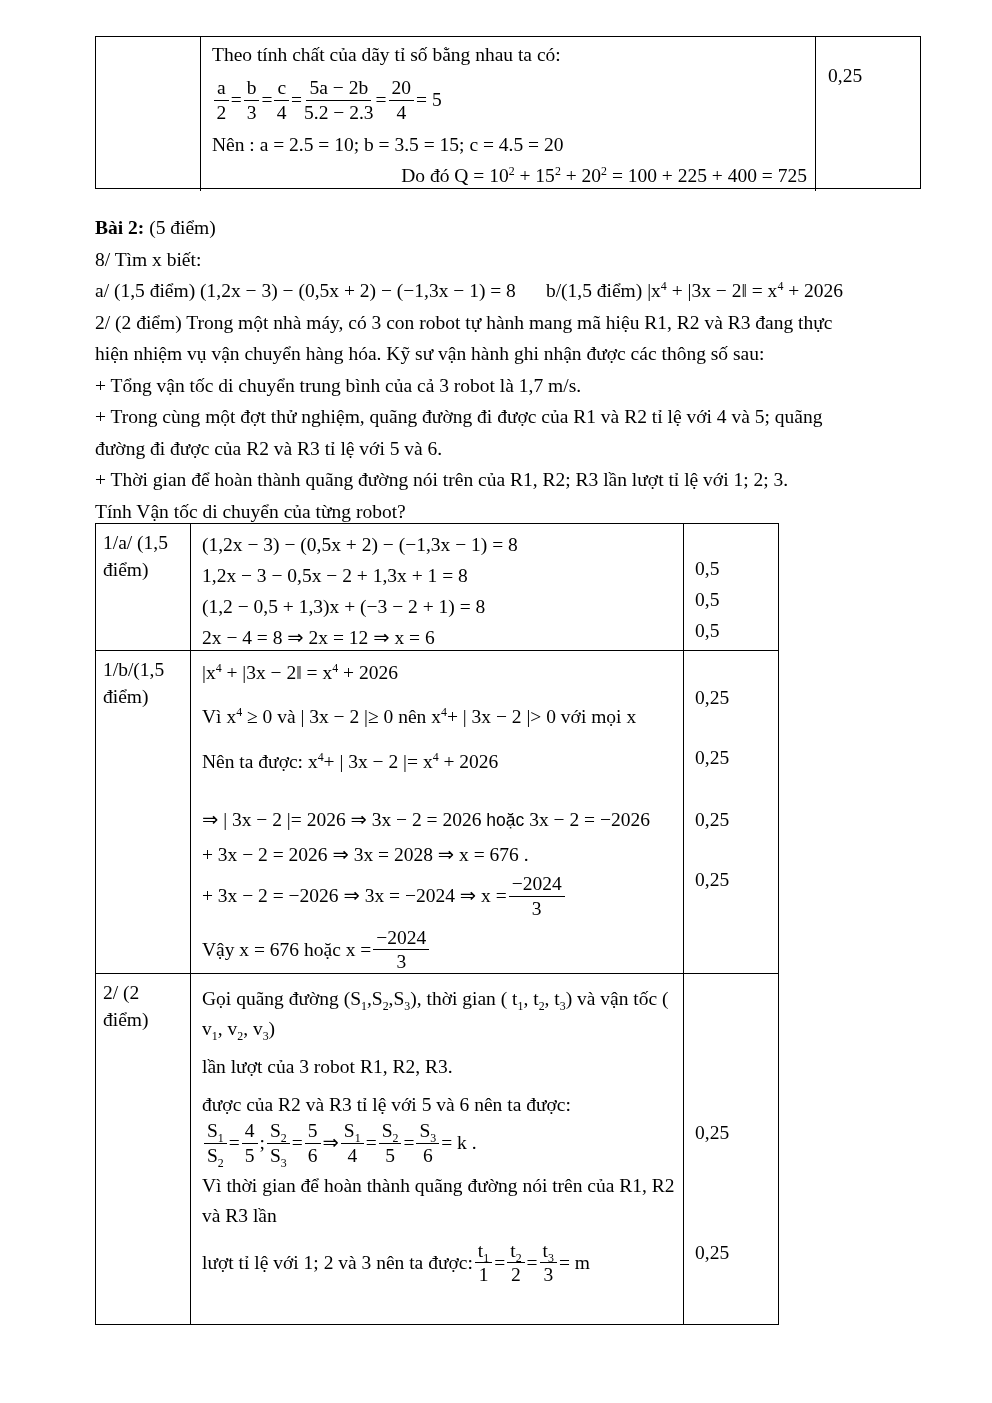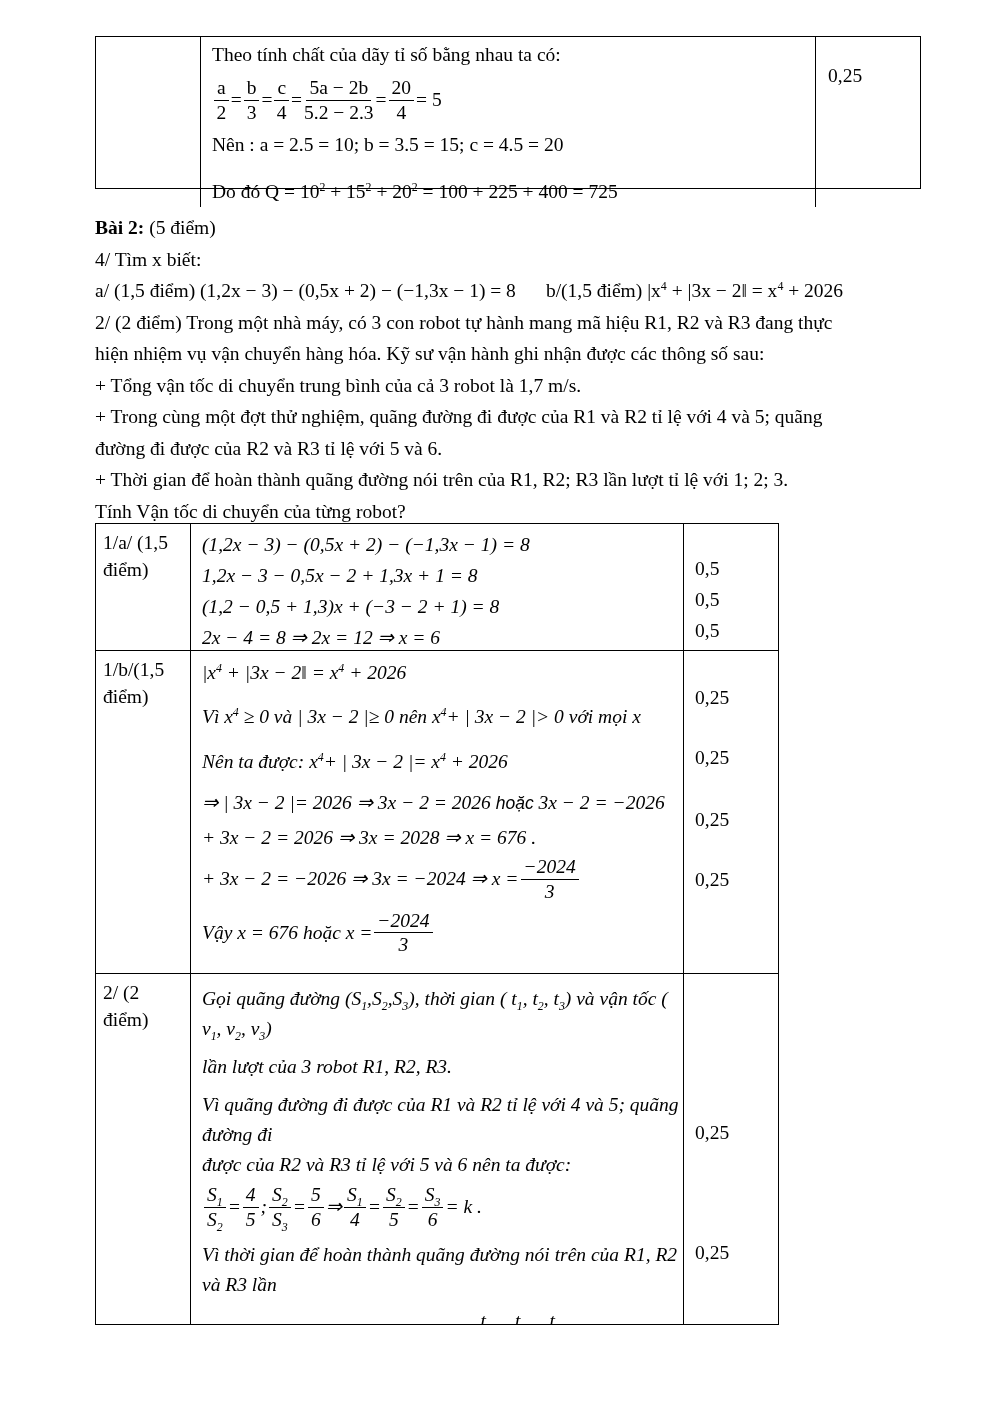--- a/index.html
+++ b/index.html
@@ -13,46 +13,46 @@
     border:1.6px solid #000; display:grid; grid-template-columns:105px 1fr 104px;
     box-sizing:border-box;
   }
   #table1 .cell { box-sizing:border-box; }
   #table1 .c-empty { border-right:1.6px solid #000; }
   #table1 .c-main  { border-right:1.6px solid #000; padding:4px 8px 0 11px; }
   #table1 .c-score { padding:28px 0 0 12px; }
   .t1l1 { line-height:28px; }
   .t1eq { margin-top:5px; height:52px; }
   .t1l3 { margin-top:5px; line-height:28px; }
-  .t1l4 { margin-top:18px; line-height:30px; }
+  .t1l4 { margin-top:2px; line-height:30px;text-align:right; }
   
   #intro { position:absolute; left:95px; top:212px; width:845px; }
   #intro .il { line-height:31.5px; white-space:nowrap; }
   .b { font-weight:bold; }
   .eqrow { display:flex; align-items:flex-end; }
   .eqrow .gap { margin-left:30px; }
   
   #table2 {
     position:absolute; left:95px; top:523px; width:684px;
     border:1.6px solid #000; box-sizing:border-box;
   }
   .row { display:grid; grid-template-columns:95px 1fr 94px; box-sizing:border-box; }
   .row + .row { border-top:1.6px solid #000; }
   .r0 { height:126px; } .r1 { height:323px; } .r2 { height:351px; }
   .lab { border-right:1.6px solid #000; padding:5px 2px 0 7px; line-height:27px; box-sizing:border-box; }
-  .con { border-right:1.6px solid #000; padding:0 2px 0 11px; box-sizing:border-box; overflow:hidden;font-style:italic; }
+  .con { border-right:1.6px solid #000; padding:0 2px 0 11px; box-sizing:border-box; overflow:hidden; }
   .sco { position:relative; }
   .sc  { position:absolute; left:11px; }
   .r0 .con .ln { line-height:31px; }
   .r0 .con .ln:nth-child(1) { margin-top:5px; }
   .r1 .con .ln { line-height:28px; }
   .r1 .con .ln:nth-child(1){margin-top:8px}
   .r1 .con .ln:nth-child(2){margin-top:16px}
   .r1 .con .ln:nth-child(3){margin-top:17px}
-  .r1 .con .ln:nth-child(4){margin-top:13px}
+  .r1 .con .ln:nth-child(4){margin-top:30px}
   .r1 .con .ln:nth-child(5){margin-top:7px}
   .r1 .con .ln:nth-child(6){margin-top:4px}
   .r1 .con .ln:nth-child(7){margin-top:7px}
   .r2 .con .ln { line-height:30px; }
   .r2 .con .ln:nth-child(1){margin-top:10px}
   .r2 .con .ln:nth-child(2){margin-top:8px}
   .r2 .con .ln:nth-child(3){margin-top:8px}
   .r2 .con .ln:nth-child(4){}
   .r2 .con .ln:nth-child(5){margin-top:4px}
   .r2 .con .ln:nth-child(6){margin-top:9px}
@@ -98,21 +98,21 @@
       <div class="t1l3">Nên : a = 2.5 = 10; b = 3.5 = 15; c = 4.5 = 20</div>
       <div class="t1l4">Do đó  Q = 10<sup>2</sup> + 15<sup>2</sup> + 20<sup>2</sup> = 100 + 225 + 400 = 725</div>
     </div>
     <div class="cell c-score">
       <span>0,25</span>
     </div>
   </div>
 
   <div id="intro">
     <div class="il"><span class="b">Bài 2:</span><span> (5 điểm)</span></div>
-    <div class="il">4/ Tìm x biết:</div>
+    <div class="il">8/ Tìm x biết:</div>
     <div class="il eqrow">
       <span>a/ (1,5 điểm)  (1,2x − 3) − (0,5x + 2) − (−1,3x − 1) = 8</span>
       <span class="gap">b/(1,5 điểm) |x<sup>4</sup> + |3x − 2‖ = x<sup>4</sup> + 2026</span>
     </div>
     <div class="il">2/ (2 điểm) Trong một nhà máy, có 3 con robot tự hành mang mã hiệu R1, R2 và R3 đang thực</div>
     <div class="il">hiện nhiệm vụ vận chuyển hàng hóa. Kỹ sư vận hành ghi nhận được các thông số sau:</div>
     <div class="il">+ Tổng vận tốc di chuyển trung bình của cả 3 robot là 1,7 m/s.</div>
     <div class="il">+ Trong cùng một đợt thử nghiệm, quãng đường đi được của R1 và R2 tỉ lệ với 4 và 5; quãng</div>
     <div class="il">đường đi được của R2 và R3 tỉ lệ với 5 và 6.</div>
     <div class="il">+ Thời gian để hoàn thành quãng đường nói trên của R1, R2; R3 lần lượt tỉ lệ với 1; 2; 3.</div>
@@ -168,21 +168,20 @@
     </div>
 
     <div class="row r2">
       <div class="lab">
         <div>2/ (2</div>
         <div>điểm)</div>
       </div>
       <div class="con">
         <div class="ln">Gọi quãng đường (S<sub>1</sub>,S<sub>2</sub>,S<sub>3</sub>), thời gian ( t<sub>1</sub>, t<sub>2</sub>, t<sub>3</sub>) và vận tốc ( v<sub>1</sub>, v<sub>2</sub>, v<sub>3</sub>)</div>
         <div class="ln">lần lượt của 3 robot R1, R2, R3.</div>
-        <div class="ln">Vì quãng đường đi được của R1 và R2 tỉ lệ với 4 và 5; quãng đường đi</div>
         <div class="ln">được của R2 và R3 tỉ lệ với 5 và 6 nên ta được:</div>
         <div class="ln eqf"><span class="frac">
               <span class="fn">S<sub>1</sub></span>
               <span class="fd">S<sub>2</sub></span>
             </span> = <span class="frac">
               <span class="fn">4</span>
               <span class="fd">5</span>
             </span>; <span class="frac">
               <span class="fn">S<sub>2</sub></span>
               <span class="fd">S<sub>3</sub></span>

